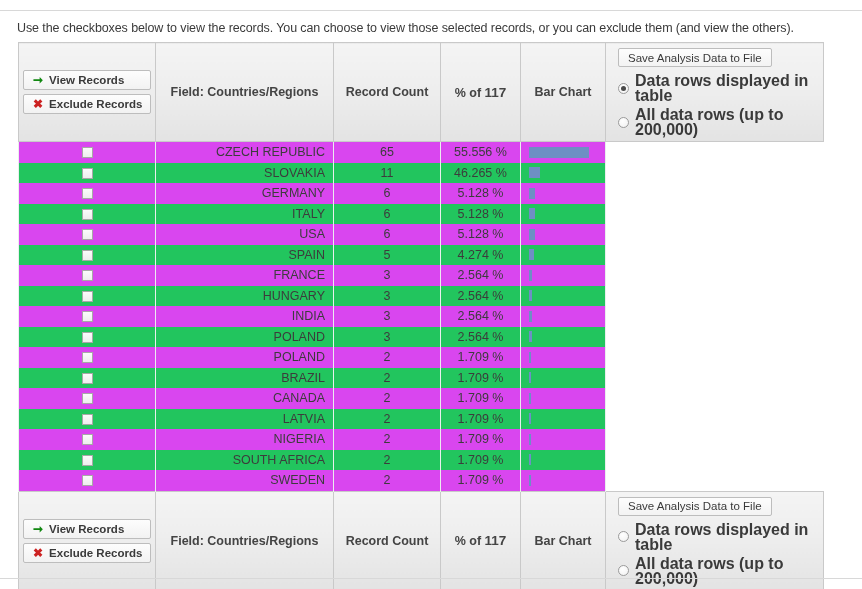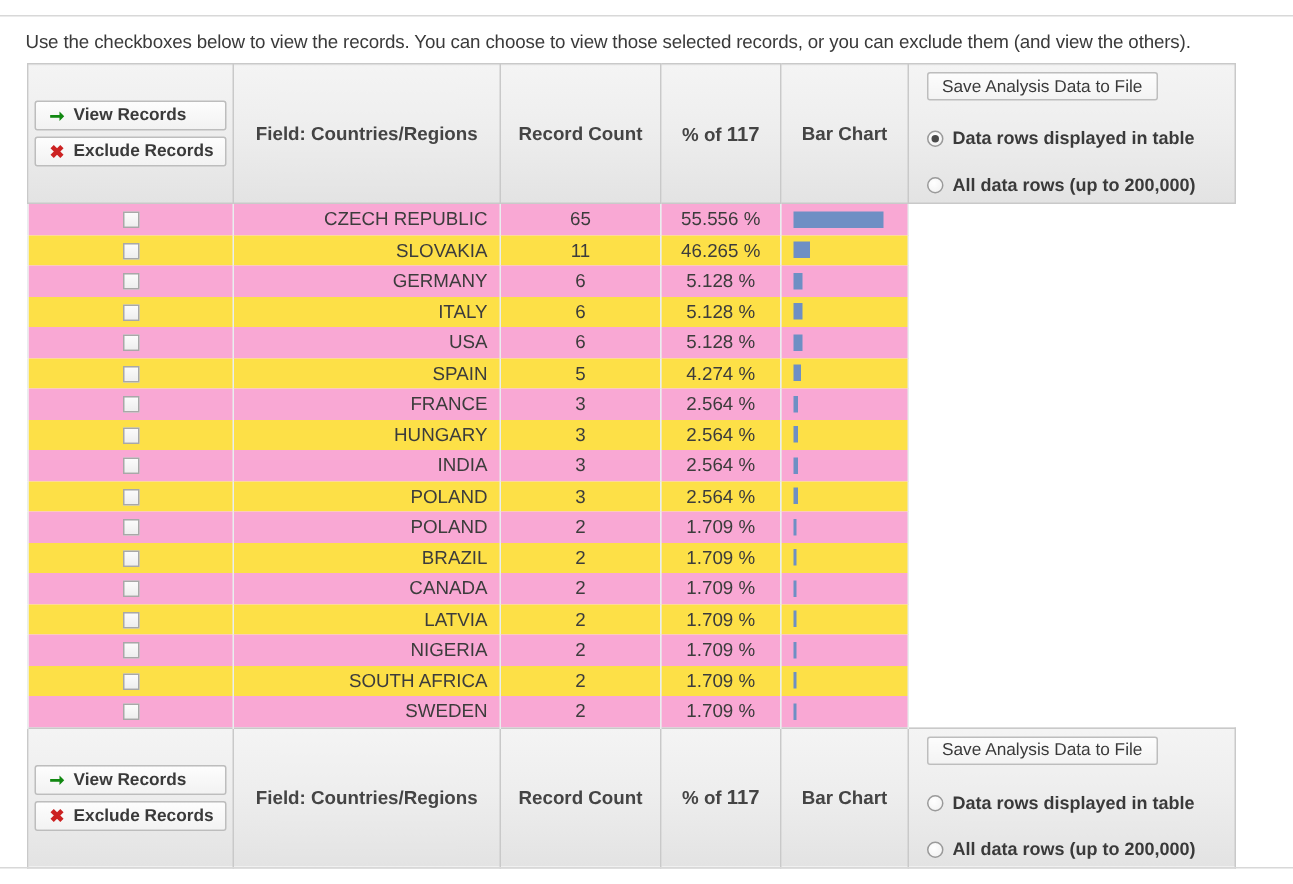--- a/index.html
+++ b/index.html
@@ -100,41 +100,41 @@
     margin-right: 6px;
     line-height: 1;
   }
   .ic-arrow { color: #118811; font-weight: bold; }
   .ic-x     { color: #cc2222; font-weight: bold; }
 
   .sidewrap {
     padding: 5px 0 4px 12px;
     display: flex;
     flex-direction: column;
-    gap: 16px;
+    gap: 4px;
     align-items: flex-start;
   }
   .savebtn {
     height: 19px;
     box-sizing: border-box;
     background: linear-gradient(to bottom, #fdfdfd, #f3f3f3);
     border: 1px solid #bdbdbd;
     border-radius: 2px;
     font-size: 11.5px;
     color: #3a3a3a;
     padding: 0 9px;
     display: flex;
     align-items: center;
     cursor: pointer;
     margin-bottom: 2px;
   }
   .radio-row {
     display: flex;
     align-items: center;
-    font-size: 12px;
+    font-size: 16px;
     font-weight: bold;
     color: #3a3a3a;
     cursor: pointer;
     line-height: 15px;
   }
   .radio {
     width: 11px; height: 11px;
     border-radius: 50%;
     border: 1px solid #9a9a9a;
     background: radial-gradient(circle at 40% 35%, #ffffff 0%, #f0f0f0 100%);
@@ -153,22 +153,22 @@
   }
 
   tbody td {
     height: 20.5px;
     padding: 0;
     font-size: 12.5px;
     color: #3c3c3c;
     border-left: 1px solid #e9eeee;
     border-right: 1px solid #e9eeee;
   }
-  tbody tr.odd td  { background: #f9a8d4; }
-  tbody tr.even td { background: #fde047; }
+  tbody tr.odd td  { background: #d946ef; }
+  tbody tr.even td { background: #22c55e; }
   tbody td.c-cb   { text-align: center; }
   tbody td.c-name { text-align: right; padding-right: 8px; }
   tbody td.c-num  { text-align: center; }
   tbody td.c-pct  { text-align: center; }
   tbody td.c-bar  { padding-left: 8px; }
   tbody td.c-pad  { background: #ffffff !important; border: none; }
 
   .cbox {
     display: inline-block;
     width: 11px; height: 11px;

